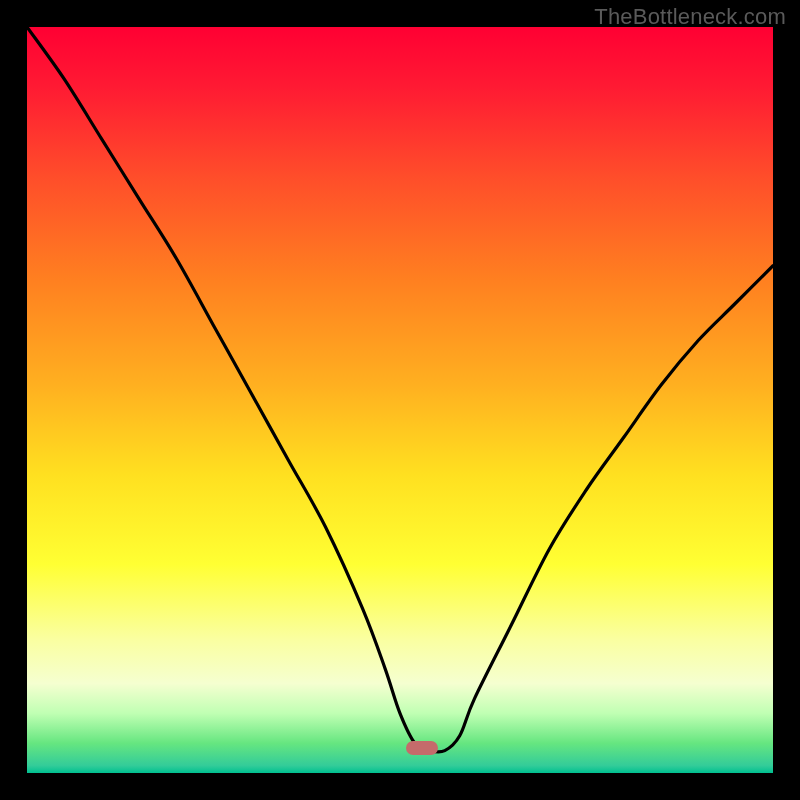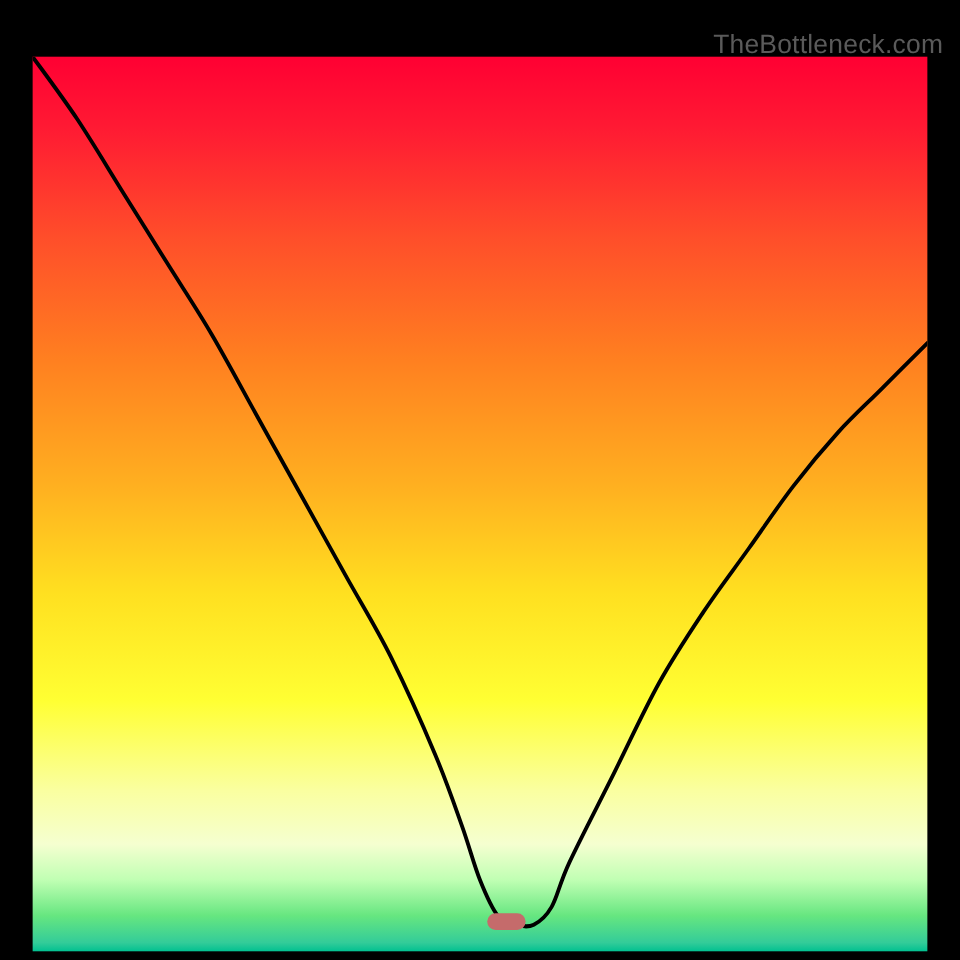--- a/index.html
+++ b/index.html
@@ -7,21 +7,20 @@
     padding: 0;
     width: 800px;
     height: 800px;
     background: #000000;
     overflow: hidden;
   }
   .chart-wrap {
     position: relative;
     width: 800px;
     height: 675px;
-    margin-top: 20px;
   }
   .plot-area {
     position: absolute;
     left: 27px;
     top: 27px;
     width: 746px;
     height: 746px;
     overflow: hidden;
   }
   .gradient-bg {

